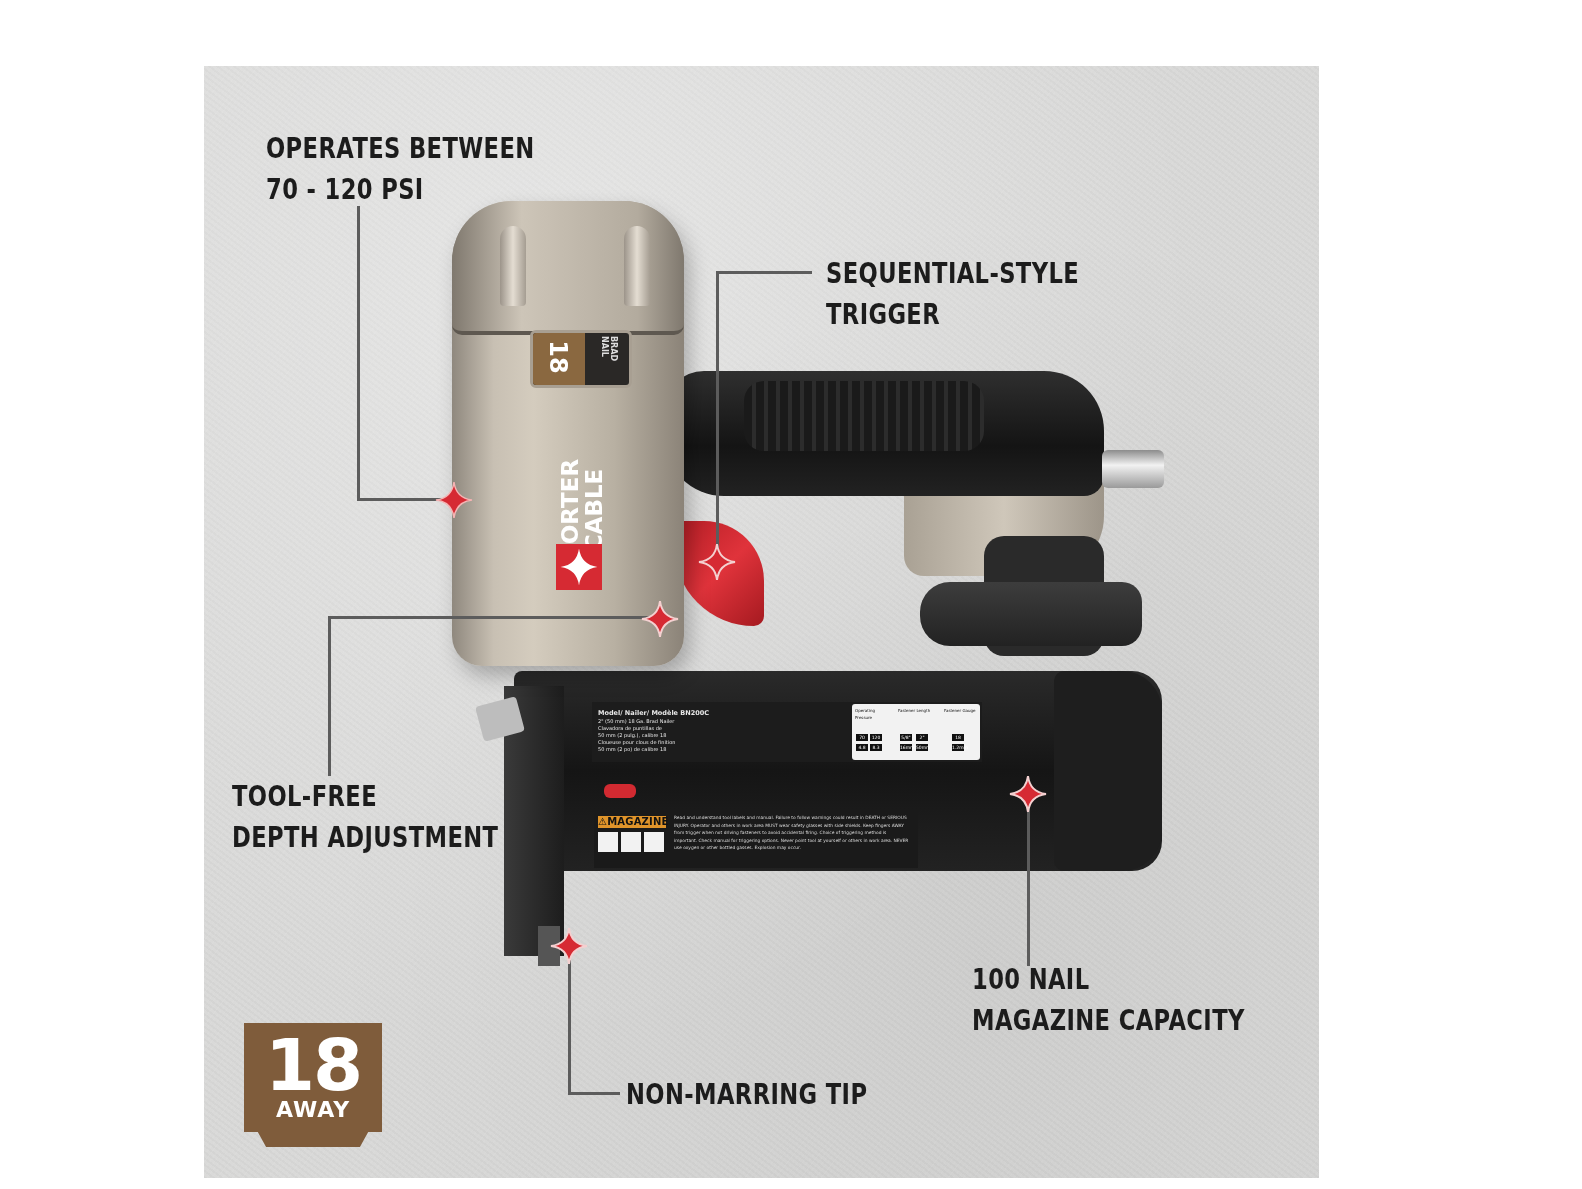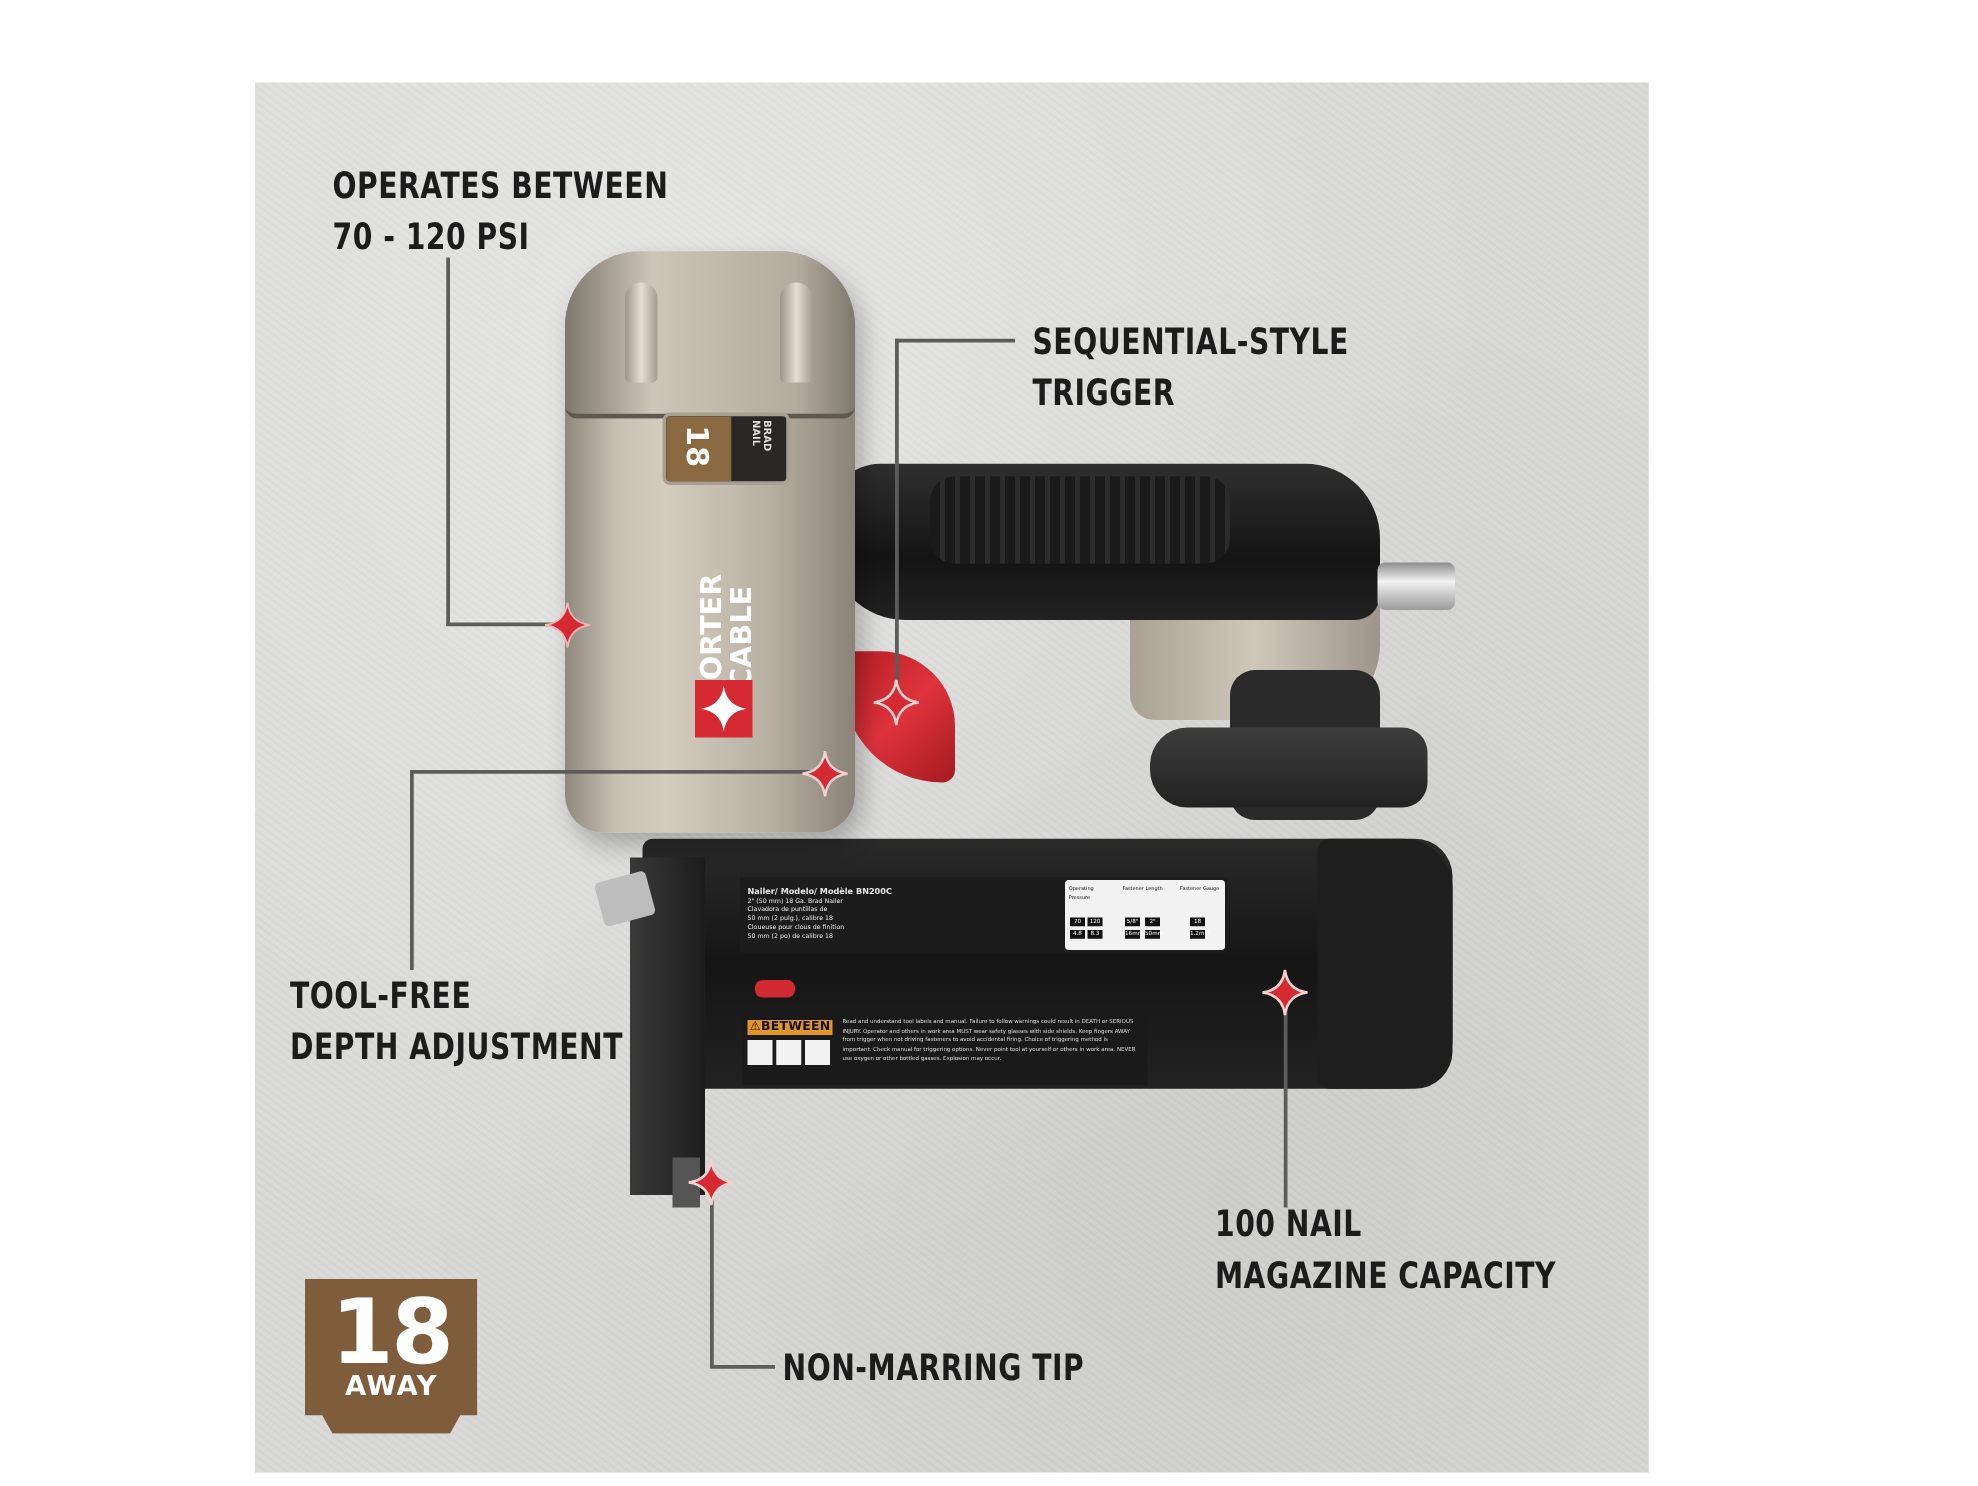--- a/index.html
+++ b/index.html
@@ -131,21 +131,21 @@
         <div>CABLE</div>
       </div>
       <div class="red">
         <svg viewBox="0 0 40 40" width="46" height="46">
             <path d="M20 4 Q22 18 36 20 Q22 22 20 36 Q18 22 4 20 Q18 18 20 4Z" fill="#fff"></path>
           </svg>
       </div>
     </div>
 
     <div class="spec-label">
-      <div class="model">Nailer/ Modelo/ Modèle BN200C</div>
+      <div class="model">Model/ Nailer/ Modèle BN200C</div>
       <div class="desc">2" (50 mm) 18 Ga. Brad Nailer
 Clavadora de puntillas de
 50 mm (2 pulg.), calibre 18
 Cloueuse pour clous de finition
 50 mm (2 po) de calibre 18</div>
       <div class="spec-table">
         <div style="position:absolute;left:3px;top:3px;width:36px;">Operating Pressure</div>
         <div style="position:absolute;left:46px;top:3px;width:40px;">Fastener Length</div>
         <div style="position:absolute;left:92px;top:3px;width:34px;">Fastener Gauge</div>
         <div class="cell" style="left:4px;top:30px;">70</div>
@@ -157,21 +157,21 @@
         <div class="cell" style="left:18px;top:40px;">8.3</div>
         <div class="cell" style="left:48px;top:40px;">16mm</div>
         <div class="cell" style="left:64px;top:40px;">50mm</div>
         <div class="cell" style="left:100px;top:40px;">1.2mm</div>
       </div>
     </div>
 
     <div class="red-button"></div>
 
     <div class="warn-label">
-      <div class="warn-badge">⚠BETWEEN</div>
+      <div class="warn-badge">⚠MAGAZINE</div>
       <div class="warn-icons">
         <span></span>
         <span></span>
         <span></span>
       </div>
       <div class="warn-text">Read and understand tool labels and manual. Failure to follow warnings could result in DEATH or SERIOUS INJURY. Operator and others in work area MUST wear safety glasses with side shields. Keep fingers AWAY from trigger when not driving fasteners to avoid accidental firing. Choice of triggering method is important. Check manual for triggering options. Never point tool at yourself or others in work area. NEVER use oxygen or other bottled gasses. Explosion may occur.</div>
     </div>
   </div>
 
   <div class="line" style="left:153px;top:140px;width:3px;height:294px;"></div>

